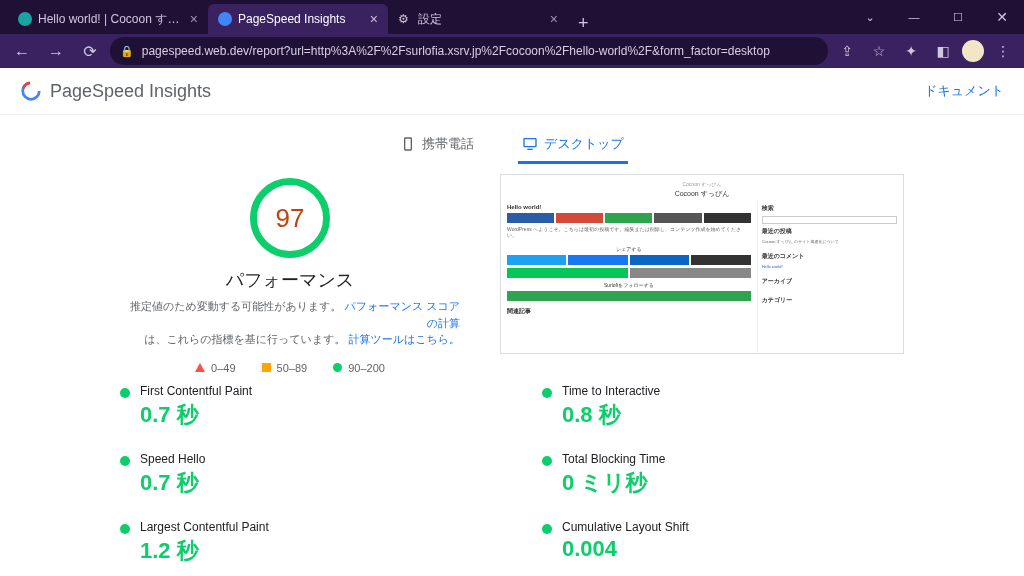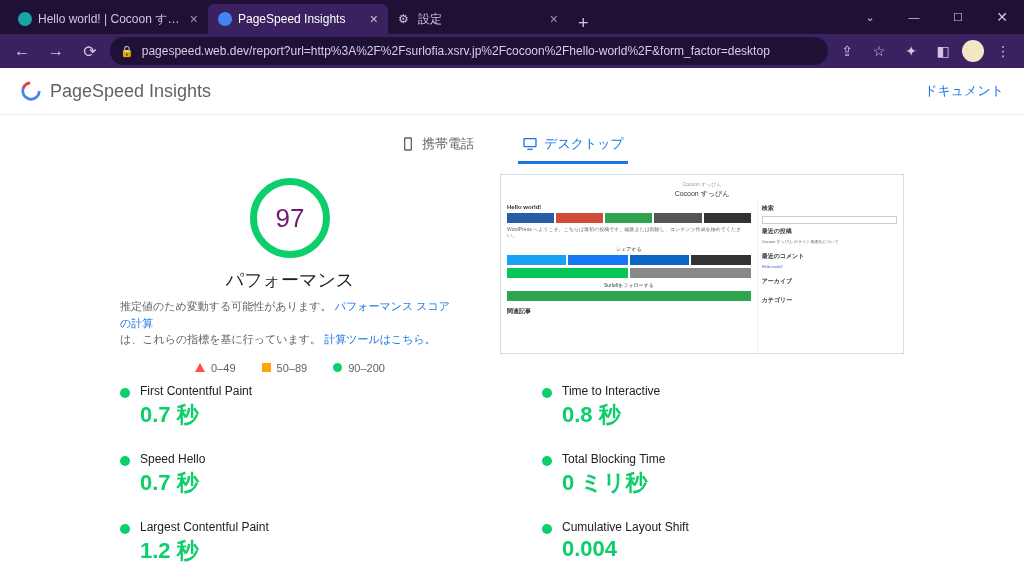--- a/index.html
+++ b/index.html
@@ -36,23 +36,23 @@
 
 .device-tabs { display: flex; justify-content: center; gap: 40px; margin-top: 12px; }
 .dtab { display: flex; align-items: center; gap: 6px; font-size: 13px; color: #5f6368; padding: 8px 4px; border-bottom: 3px solid transparent; }
 .dtab.active { color: #1a73e8; border-bottom-color: #1a73e8; }
 .dtab svg { width: 16px; height: 16px; }
 
 .report { display: flex; padding: 10px 120px 0 120px; gap: 40px; }
 .score-col { flex: 0 0 340px; display: flex; flex-direction: column; align-items: center; }
 .gauge { width: 80px; height: 80px; position: relative; margin-top: 4px; }
 .gauge-ring { width: 80px; height: 80px; border-radius: 50%; border: 7px solid #0cce6b; position: absolute; }
-.gauge-num { position: absolute; inset: 0; display: flex; align-items: center; justify-content: center; font-size: 26px; color: #701a75; font-weight: 500; }
+.gauge-num { position: absolute; inset: 0; display: flex; align-items: center; justify-content: center; font-size: 26px; color: #c2410c; font-weight: 500; }
 .perf-label { margin-top: 10px; font-size: 18px; color: #202124; }
-.perf-note { margin-top: 6px; font-size: 11px; color: #5f6368; text-align: left; line-height: 1.5; }
+.perf-note { margin-top: 6px; font-size: 11px; color: #5f6368; text-align: right; line-height: 1.5; }
 .perf-note a { color: #1a73e8; text-decoration: none; }
 .legend { display: flex; gap: 26px; margin-top: 14px; font-size: 11px; color: #5f6368; align-items: flex-start; }
 .lg { display: flex; align-items: center; gap: 6px; }
 .tri { width: 0; height: 0; border-left: 5px solid transparent; border-right: 5px solid transparent; border-bottom: 9px solid #ff4e42; }
 .sq { width: 9px; height: 9px; background: #ffa400; }
 .ci { width: 9px; height: 9px; border-radius: 50%; background: #0cce6b; }
 
 .shot { flex: 1; border: 1px solid #dadce0; height: 180px; background: #fff; padding: 6px; font-size: 6px; color: #333; overflow: hidden; }
 .shot-inner { display: flex; gap: 6px; height: 100%; }
 .shot-main { flex: 1.8; }

